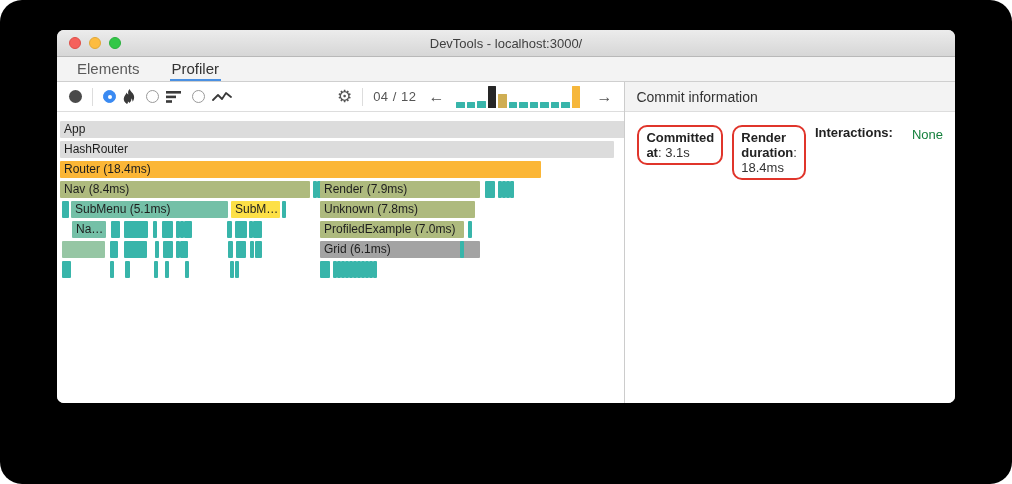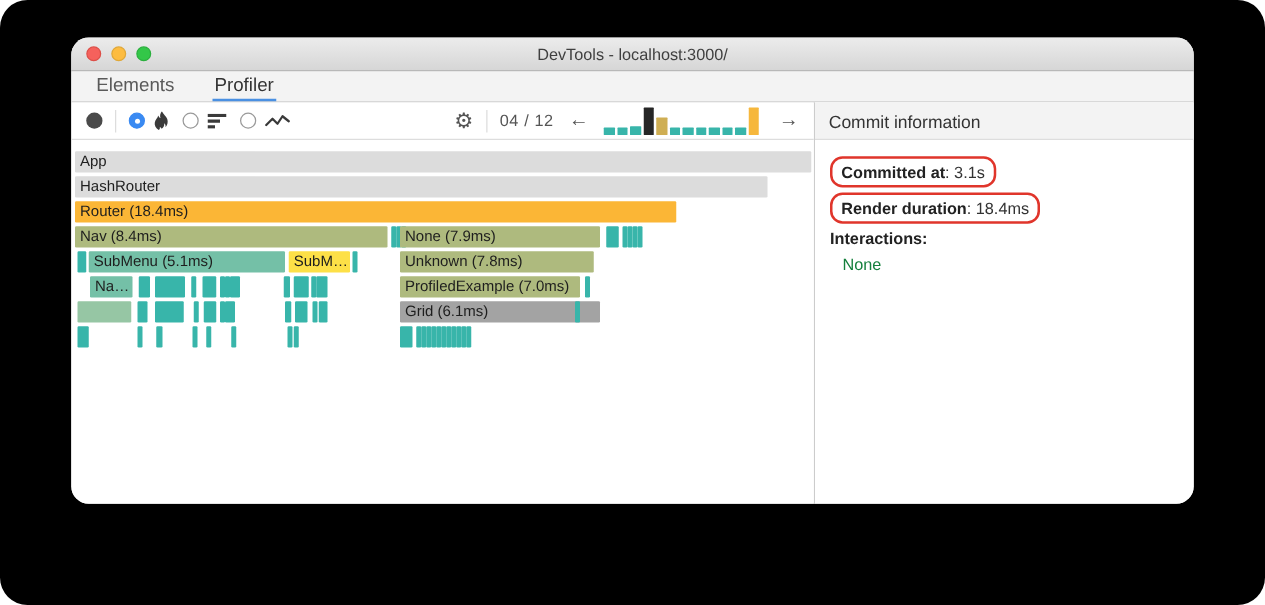--- a/index.html
+++ b/index.html
@@ -1,18 +1,18 @@
 <!DOCTYPE html>
 <html><head>
 <meta charset="utf-8">
 <style>
   * { margin:0; padding:0; box-sizing:border-box; }
   html,body { width:1012px; height:484px; background:#ffffff; font-family:"Liberation Sans", sans-serif; }
   .backdrop { position:relative; width:1012px; height:484px; background:#000000; border-radius:22px; overflow:hidden; }
-  .window { position:absolute; left:57px; top:30px; width:898px; height:373px; background:#ffffff; border-radius:14px; overflow:hidden; box-shadow:0 8px 30px rgba(0,0,0,0.9); display:flex; flex-direction:column; }
+  .window { position:absolute; left:57px; top:30px; width:898px; height:373px; background:#ffffff; border-radius:7px; overflow:hidden; box-shadow:0 8px 30px rgba(0,0,0,0.9); display:flex; flex-direction:column; }
 
   
   .titlebar { height:27px; background:linear-gradient(#ececec,#d6d6d6); border-bottom:1px solid #b8b8b8; display:flex; align-items:center; position:relative; flex:0 0 27px; }
   .lights { display:flex; gap:8px; margin-left:12px; }
   .light { width:12px; height:12px; border-radius:50%; }
   .light.red { background:#f5615c; border:0.5px solid #dd4f48; }
   .light.yellow { background:#fdbc40; border:0.5px solid #e0a838; }
   .light.green { background:#33c748; border:0.5px solid #2bb03e; }
   .title { position:absolute; left:0; right:0; text-align:center; font-size:13px; color:#3f3f3f; }
 
@@ -42,21 +42,21 @@
   .cbar { width:8.5px; border-radius:0.5px; }
   .dots { background-image:radial-gradient(rgba(255,255,255,0.35) 0.8px, transparent 0.9px); background-size:3.5px 3.5px; }
 
   
   .flamegraph { position:relative; flex:1; padding-top:9px; overflow:hidden; background:#fff; }
   .fbar { position:absolute; height:17px; border-radius:1px; font-size:12px; line-height:17px; color:#1e1e1e; padding-left:4px; white-space:nowrap; overflow:hidden; cursor:default; }
   .dots-light { background-image:radial-gradient(rgba(255,255,255,0.5) 0.8px, transparent 0.9px); background-size:4px 4px; }
 
   
   .side-header { height:30px; background:#f3f3f3; border-bottom:1px solid #dddddd; display:flex; align-items:center; padding-left:11px; font-size:14px; color:#333; flex:0 0 30px; }
-  .side-body { padding:13px 12px; display:flex; flex-direction:column; align-items:flex-start; gap:4px; font-size:13px; color:#222; }
+  .side-body { padding:13px 12px; display:flex; flex-direction:row; align-items:flex-start; gap:9px; font-size:13px; color:#222; }
   .annotated { border:2px solid #e0352b; border-radius:10px; padding:3px 7px; display:inline-block; }
   .lbl { font-weight:bold; color:#222; }
   .val { color:#333; }
   .interactions-none { color:#15803d; padding-left:10px; margin-top:2px; }
 </style>
 </head>
 <body>
 
 <div class="backdrop">
   <div class="window">
@@ -135,21 +135,21 @@
         </div>
 
         <div class="flamegraph">
             <div class="fbar" style="left: 3px; top: 9px; width: 589px; background: rgb(220, 220, 220);">App</div>
             <div class="fbar" style="left: 3px; top: 29px; width: 554px; background: rgb(220, 220, 220);">HashRouter</div>
             <div class="fbar" style="left: 3px; top: 49px; width: 481px; background: rgb(251, 182, 54);">Router (18.4ms)</div>
             <div class="fbar" style="left: 3px; top: 69px; width: 250px; background: rgb(174, 186, 126);">Nav (8.4ms)</div>
             <div class="fbar" style="left: 256px; top: 69px; width: 2px; background: rgb(56, 181, 170);"></div>
             <div class="fbar" style="left: 260px; top: 69px; width: 2px; background: rgb(56, 181, 170);"></div>
             <div class="fbar" style="left: 264px; top: 69px; width: 2px; background: rgb(56, 181, 170);"></div>
-            <div class="fbar" style="left: 263px; top: 69px; width: 160px; background: rgb(174, 186, 126);">None (7.9ms)</div>
+            <div class="fbar" style="left: 263px; top: 69px; width: 160px; background: rgb(174, 186, 126);">Render (7.9ms)</div>
             <div class="fbar" style="left: 428px; top: 69px; width: 10px; background: rgb(56, 181, 170);"></div>
             <div class="fbar" style="left: 441px; top: 69px; width: 2px; background: rgb(56, 181, 170);"></div>
             <div class="fbar" style="left: 445px; top: 69px; width: 2px; background: rgb(56, 181, 170);"></div>
             <div class="fbar" style="left: 449px; top: 69px; width: 2px; background: rgb(56, 181, 170);"></div>
             <div class="fbar" style="left: 453px; top: 69px; width: 3px; background: rgb(56, 181, 170);"></div>
             <div class="fbar" style="left: 5px; top: 89px; width: 7px; background: rgb(56, 181, 170);"></div>
             <div class="fbar" style="left: 14px; top: 89px; width: 157px; background: rgb(116, 192, 167);">SubMenu (5.1ms)</div>
             <div class="fbar" style="left: 174px; top: 89px; width: 49px; background: #fde047;">SubM…</div>
             <div class="fbar" style="left: 225px; top: 89px; width: 3px; background: rgb(56, 181, 170);"></div>
             <div class="fbar" style="left: 263px; top: 89px; width: 155px; background: rgb(174, 186, 126);">Unknown (7.8ms)</div>

